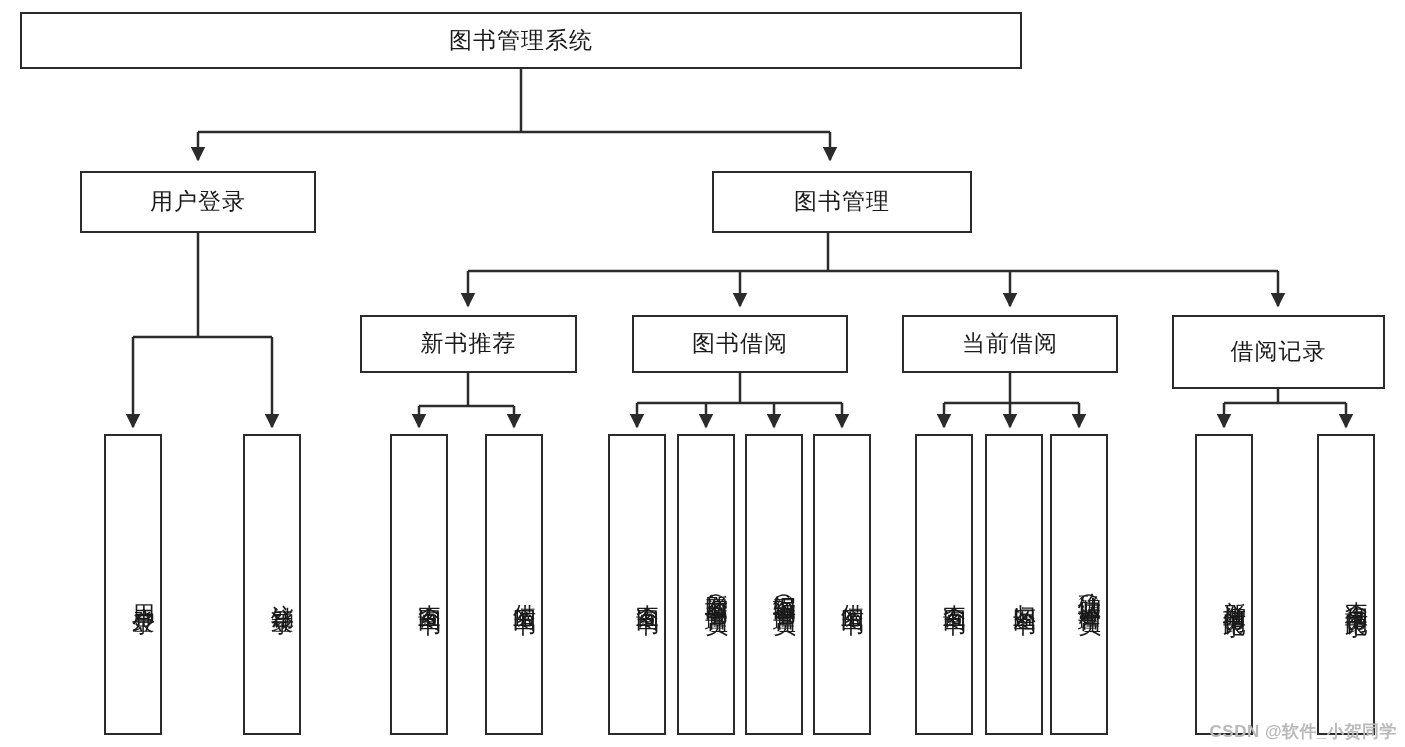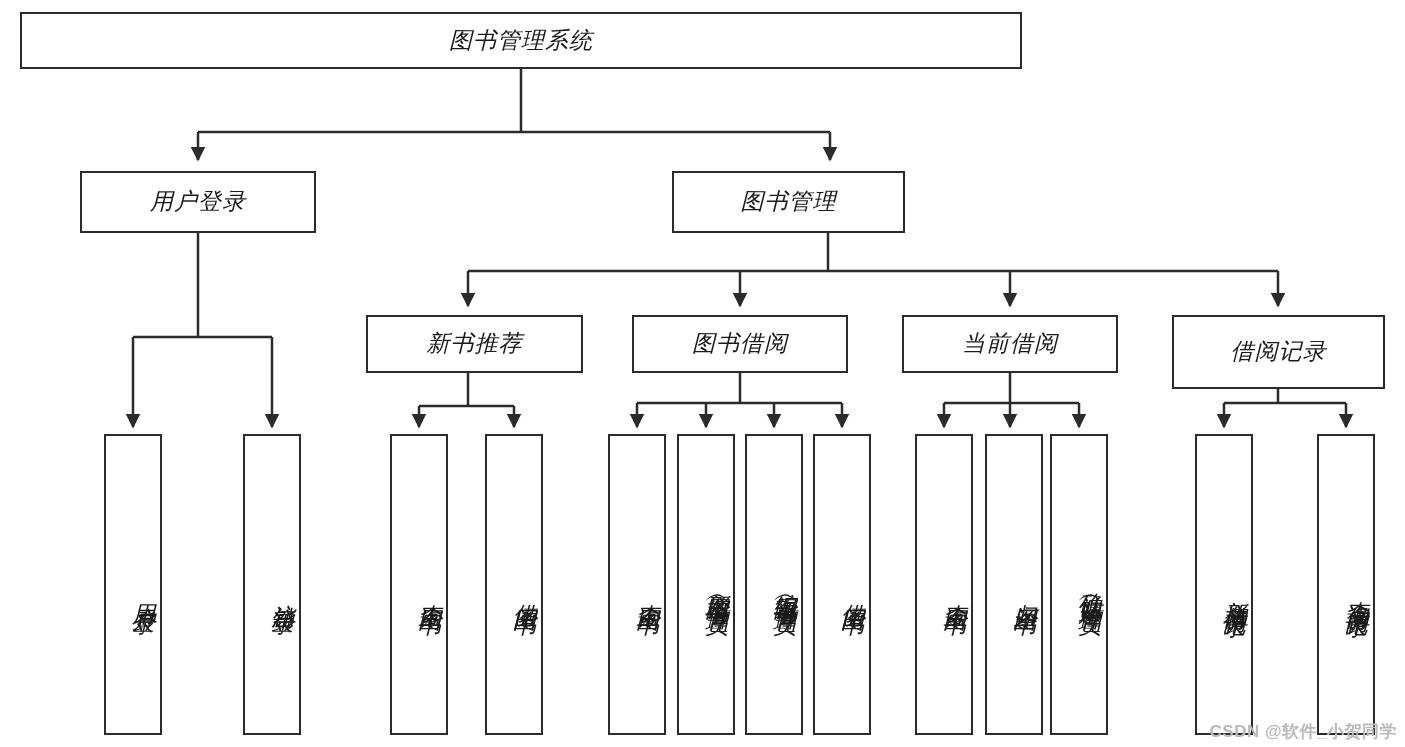--- a/index.html
+++ b/index.html
@@ -48,21 +48,20 @@
     align-items: flex-start;
     justify-content: center;
     padding-top: 14px;
   }
   .node.vert.top-align {
     padding-top: 8px;
   }
   .node-label {
     display: block;
     white-space: nowrap;
-    font-style: italic;
   }
   #watermark {
     position: absolute;
     right: 8px;
     bottom: 4px;
     font-size: 17px;
     color: #b9b9b9;
     letter-spacing: 0.5px;
     white-space: nowrap;
     font-weight: bold;
@@ -123,25 +122,25 @@
     </g>
   </svg>
 
   <div class="node horiz" style="left:20px; top:12px; width:1002px; height:57px;">
     <span class="node-label">图书管理系统</span>
   </div>
 
   <div class="node horiz" style="left:80px; top:171px; width:236px; height:62px;">
     <span class="node-label">用户登录</span>
   </div>
-  <div class="node horiz" style="left:672px; top:171px; width:233px; height:62px;">
+  <div class="node horiz" style="left:712px; top:171px; width:260px; height:62px;">
     <span class="node-label">图书管理</span>
   </div>
 
-  <div class="node horiz" style="left:360px; top:315px; width:217px; height:58px;margin-left:6px;">
+  <div class="node horiz" style="left:360px; top:315px; width:217px; height:58px;">
     <span class="node-label">新书推荐</span>
   </div>
   <div class="node horiz" style="left:632px; top:315px; width:216px; height:58px;">
     <span class="node-label">图书借阅</span>
   </div>
   <div class="node horiz" style="left:902px; top:315px; width:216px; height:58px;">
     <span class="node-label">当前借阅</span>
   </div>
   <div class="node horiz" style="left:1172px; top:315px; width:213px; height:74px;">
     <span class="node-label">借阅记录</span>

